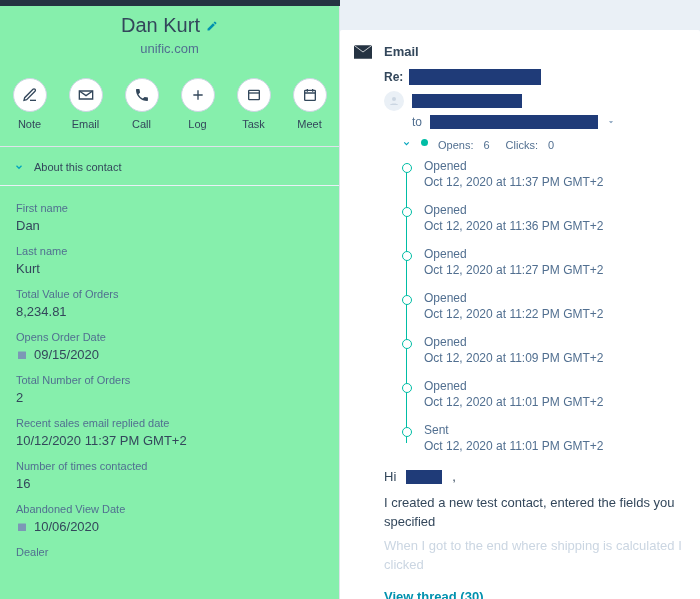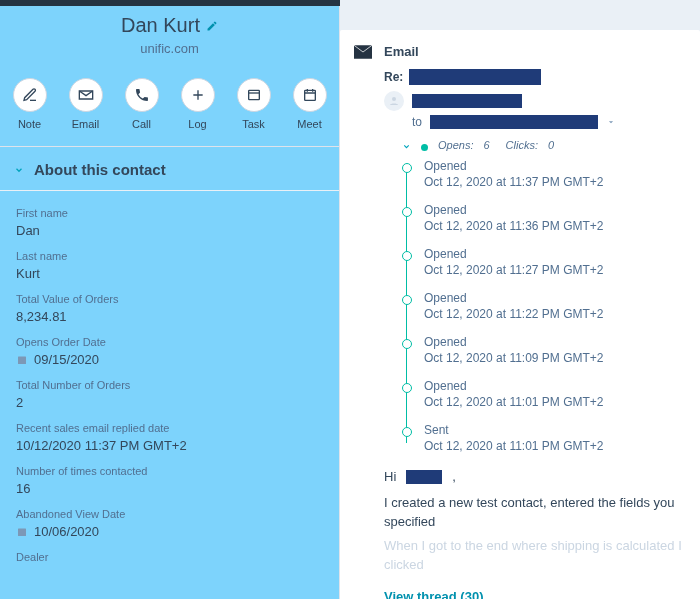--- a/index.html
+++ b/index.html
@@ -7,21 +7,21 @@
     font-family: -apple-system, BlinkMacSystemFont, "Segoe UI", Helvetica, Arial, sans-serif;
     background: #eaf0f6;
     width: 700px;
     height: 599px;
     overflow: hidden;
     color: #33475b;
   }
   .app { display: flex; height: 100%; }
   .left {
     width: 340px;
-    background: #7dd3fc;
+    background: #86efac;
     border-right: 1px solid #dfe3eb;
     display: flex;
     flex-direction: column;
   }
   .right {
     flex: 1;
     background: #eaf0f6;
     position: relative;
     padding-top: 6px;
   }
@@ -68,21 +68,21 @@
   .action .lbl { font-size: 11px; color: #33475b; }
 
   
   .about-hdr {
     display: flex; align-items: center; gap: 10px;
     padding: 14px 14px 12px;
     border-bottom: 1px solid #eaf0f6;
   }
   .chev { width: 10px; height: 10px; color: #00a4bd; }
   .about-hdr .title {
-    font-size: 15px; font-weight: 700; color: #33475b;
+    font-size: 11px; font-weight: 400; color: #33475b;
   }
   .props { padding: 4px 16px 20px; overflow-y: auto; }
   .prop { margin-top: 12px; }
   .prop .k { font-size: 11px; color: #516f90; }
   .prop .v { font-size: 13px; color: #33475b; margin-top: 4px; display: flex; align-items: center; gap: 6px; }
   .cal { width: 12px; height: 12px; color: #7c98b6; }
 
   
   .email-card {
     background: #fff;
@@ -104,22 +104,22 @@
   .redact.wide { width: 168px; height: 14px; }
   .toline {
     margin-left: 30px;
     display: flex; align-items: center; gap: 8px;
     font-size: 12px; color: #516f90;
   }
   .avatar { width: 20px; height: 20px; border-radius: 50%; background: #eaf0f6; display:flex; align-items:center; justify-content:center; }
   .avatar svg { width: 12px; height: 12px; color: #cbd6e2; }
   .meta-row {
     margin: 10px 0 6px 48px;
-    display: flex; align-items: flex-end; gap: 10px;
-    font-size: 11px; color: #516f90; font-style: italic;
+    display: flex; align-items: flex-start; gap: 10px;
+    font-size: 11px; color: #516f90;
   }
   .meta-row .dot { width: 7px; height: 7px; border-radius: 50%; background: #00bda5; }
   .chev2 { width: 9px; height: 9px; color: #00a4bd; }
 
   
   .timeline { position: relative; margin: 8px 0 6px 48px; }
   .line { position: absolute; left: 4px; top: 8px; bottom: 10px; width: 1px; background: #00bda5; }
   .ev { position: relative; padding-left: 22px; margin-bottom: 14px; }
   .ev::before {
     content: ""; position: absolute; left: 0; top: 4px;

